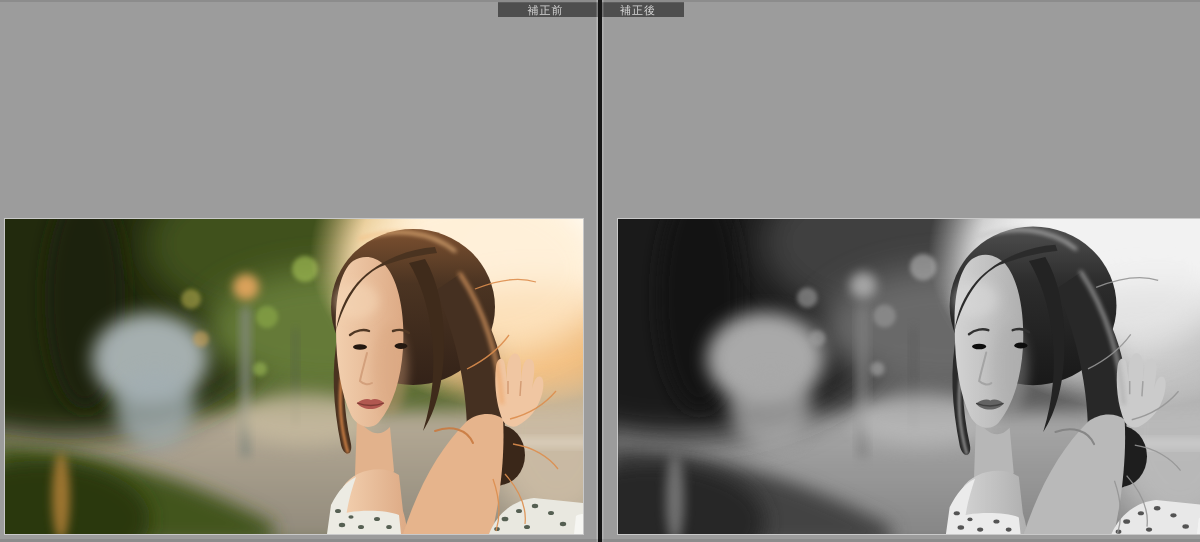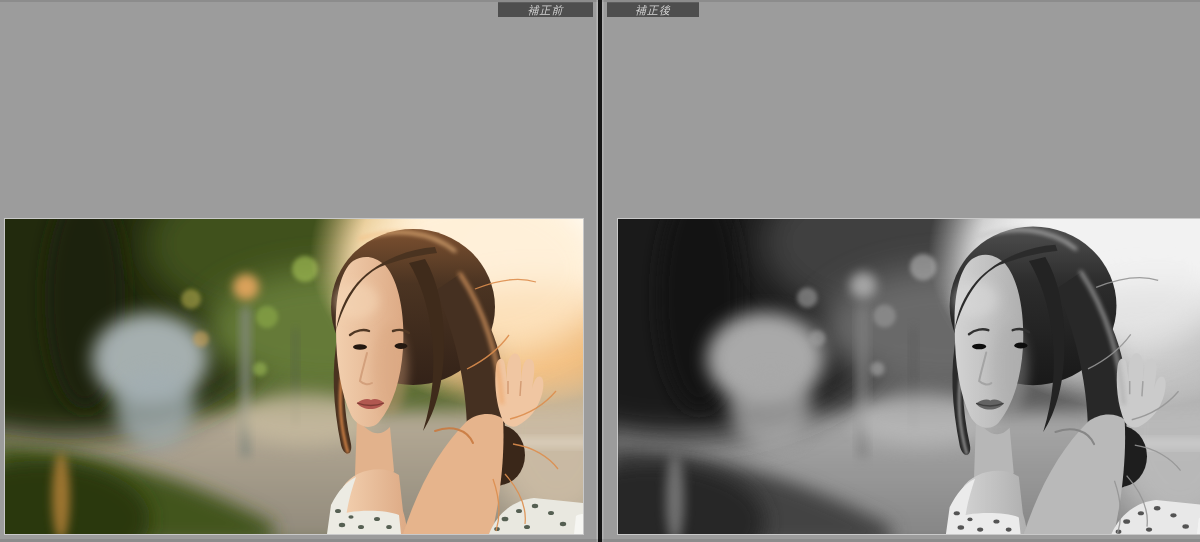--- a/index.html
+++ b/index.html
@@ -7,21 +7,20 @@
   body {
     font-family: "Liberation Sans", "DejaVu Sans", sans-serif;
     background: var(--background, #9c9c9c);
   }
   .stage {
     position: relative;
     width: 1200px;
     height: 542px;
     background: var(--background, #9c9c9c);
     overflow: hidden;
-    font-style: italic;
   }
   .edge-strip { position: absolute; left: 0; width: 100%; background: rgba(0,0,0,0.10); }
   .edge-strip.top { top: 0; height: 2px; }
   .edge-strip.bottom { bottom: 0; height: 3px; }
 
   
   .divider {
     position: absolute;
     top: 0; left: 596px;
     width: 8px; height: 100%;
@@ -44,21 +43,21 @@
     background: var(--tab-bg, #4e4e4e);
     border-top: 1px solid var(--tab-border, #5e5e5e);
     color: var(--tab-text, #d4d4d4);
     font-size: 11px;
     line-height: 14px;
     text-align: center;
     letter-spacing: 1px;
     user-select: none;
   }
   .tab-before { left: 498px; width: 95px; }
-  .tab-after  { left: 607px; width: 92px; }
+  .tab-after  { left: 592px; width: 92px; }
 
   
   figure.photo {
     position: absolute;
     top: 218px;
     height: 317px;
     border: 1px solid var(--photo-border, #c9c9c9);
     background: #6b6b6b;
     overflow: hidden;
   }

